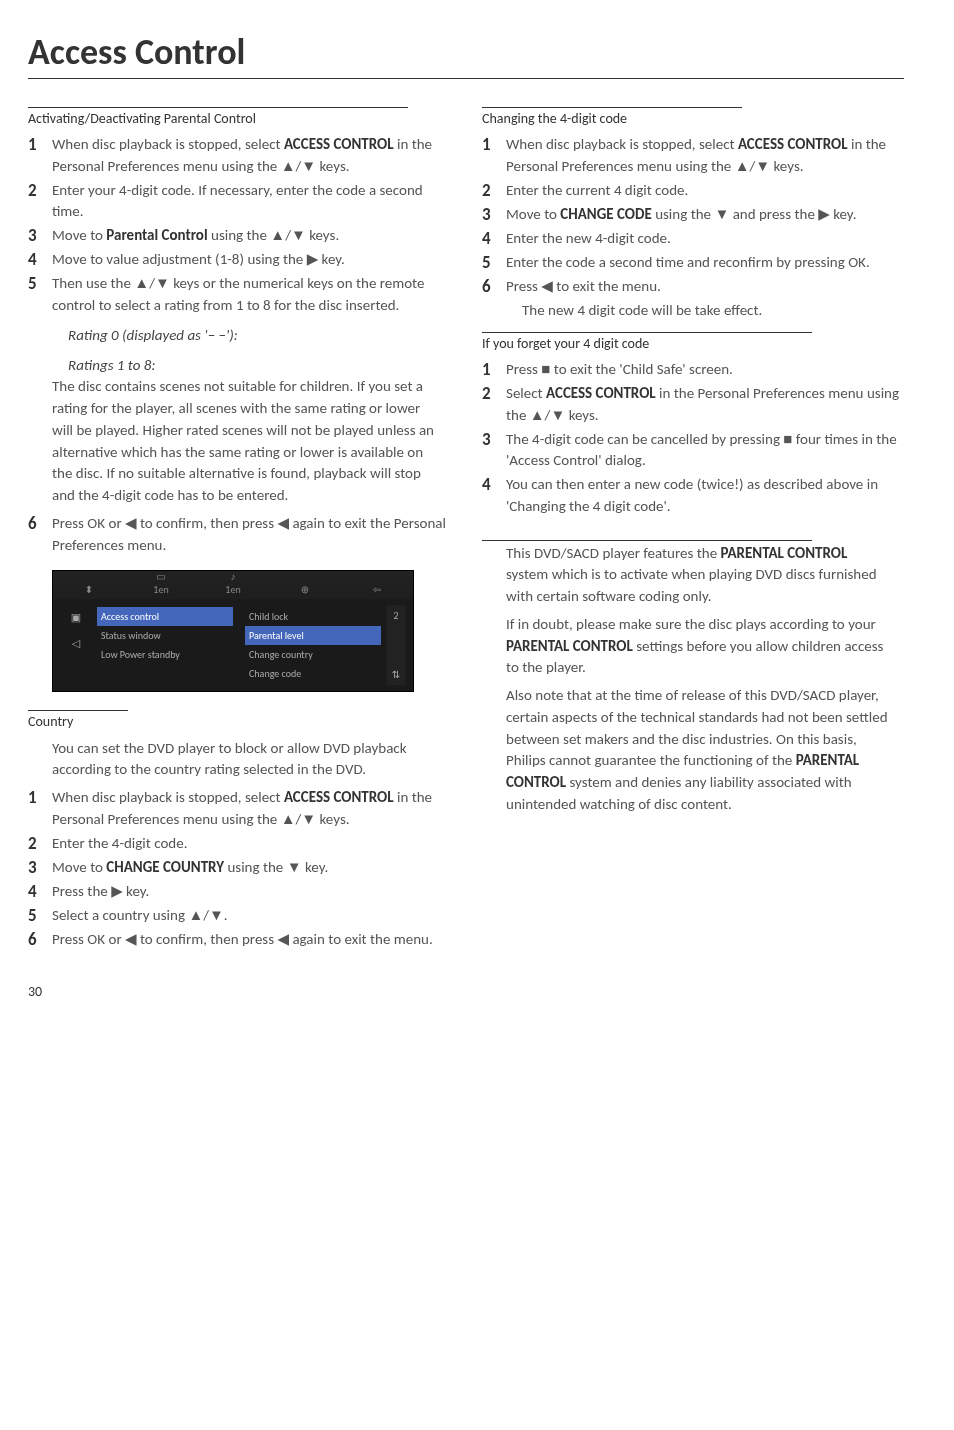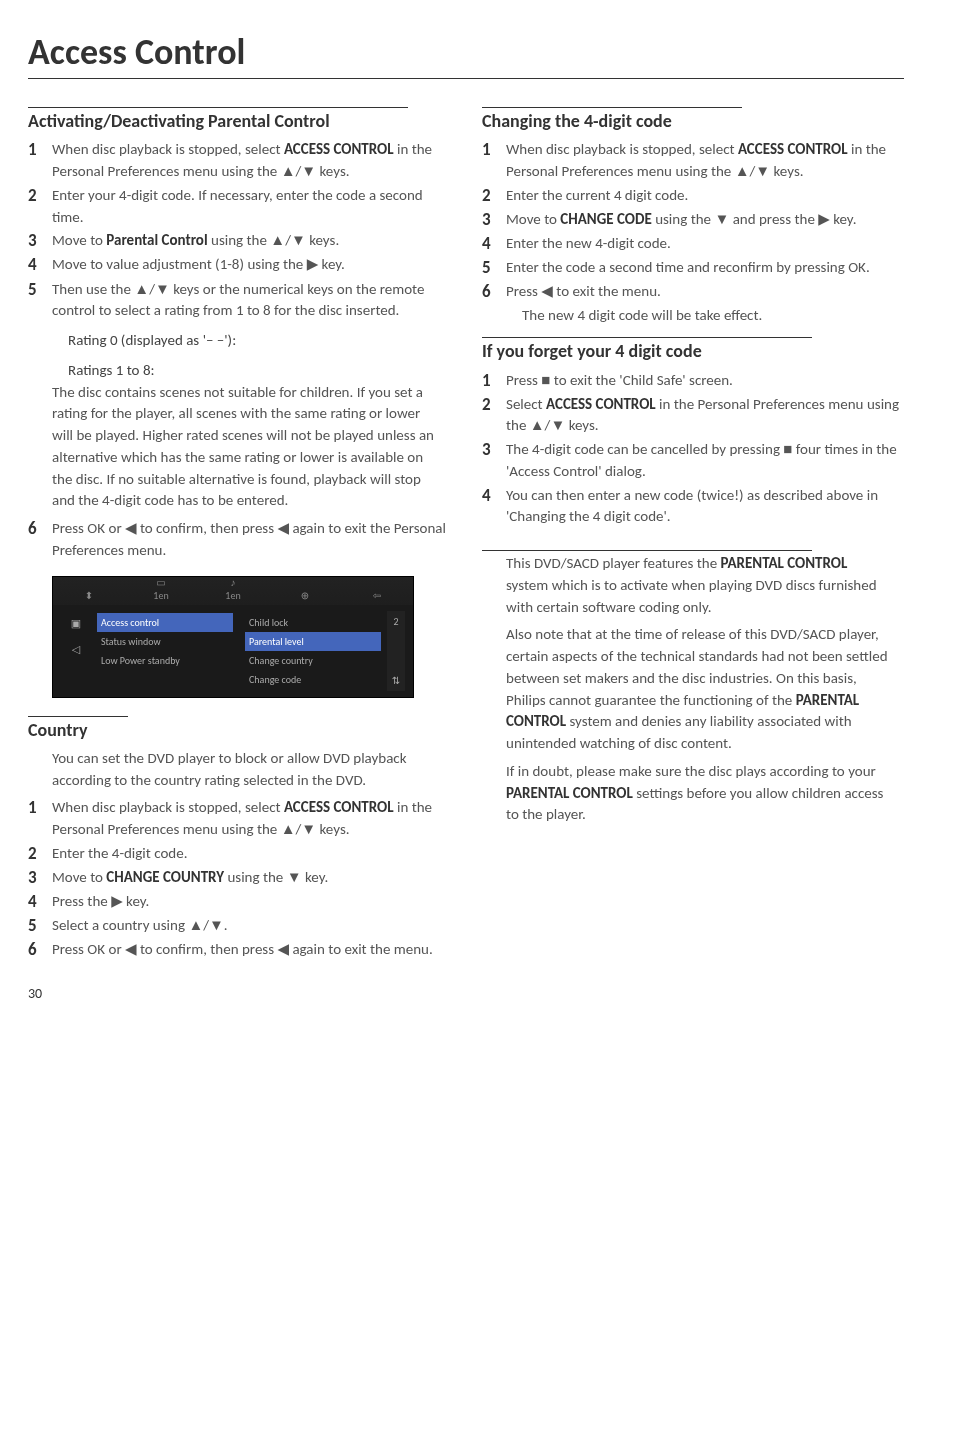--- a/index.html
+++ b/index.html
@@ -31,23 +31,23 @@
   .col {
     flex: 1;
     min-width: 0;
   }
   .section-rule {
     border-top: 1.5px solid #333;
     height: 0;
     margin: 10px 0 2px 0;
   }
   .section-heading {
-    font-weight: bold;
-    color: #333;
-    font-size: 18px;
+    font-weight: normal;
+    color: #333;
+    font-size: 14px;
     line-height: 1.3;
     margin: 0 0 6px 0;
   }
   .rule-short { width: 100px; }
   .rule-med { width: 260px; }
   .rule-wide { width: 330px; }
   .rule-xwide { width: 380px; }
   ol.steps {
     list-style: none;
     padding: 0;
@@ -70,37 +70,38 @@
   }
   ol.steps > li .body {
     flex: 1;
   }
   .para {
     font-size: 15px;
     line-height: 1.45;
     margin: 0 16px 6px 0;
   }
   .sub-italic {
+    font-style: italic;
     color: #444;
     margin: 8px 0 0 0;
   }
   .indent {
     margin-left: 24px;
   }
   .indent2 {
     margin-left: 40px;
   }
   .strong {
     font-weight: bold;
     color: #333;
   }
   .page-num {
     color: #333;
     font-size: 14px;
-    margin-top: 22px;
+    margin-top: 30px;
   }
   .screenshot {
     margin: 14px 0 18px 24px;
     width: 360px;
     background: linear-gradient(#222,#111);
     border: 1px solid #000;
     font-size: 11px;
     color: #aaa;
   }
   .screenshot .tabrow {
@@ -304,19 +305,19 @@
         <li>
             <span class="num">4</span>
             <span class="body">You can then enter a new code (twice!) as described above in 'Changing the 4 digit code'.</span>
           </li>
       </ol>
 
       <div style="height:10px;"></div>
       <div class="section-rule rule-wide"></div>
 
       <p class="para indent">This DVD/SACD player features the <span class="strong">PARENTAL CONTROL</span> system which is to activate when playing DVD discs furnished with certain software coding only.</p>
+      <p class="para indent">If in doubt, please make sure the disc plays according to your <span class="strong">PARENTAL CONTROL</span> settings before you allow children access to the player.</p>
       <p class="para indent">Also note that at the time of release of this DVD/SACD player, certain aspects of the technical standards had not been settled between set makers and the disc industries. On this basis, Philips cannot guarantee the functioning of the <span class="strong">PARENTAL CONTROL</span> system and denies any liability associated with unintended watching of disc content.</p>
-      <p class="para indent">If in doubt, please make sure the disc plays according to your <span class="strong">PARENTAL CONTROL</span> settings before you allow children access to the player.</p>
     </div>
   </div>
 
   <div class="page-num">30</div>
 </div>
 
 </body></html>

